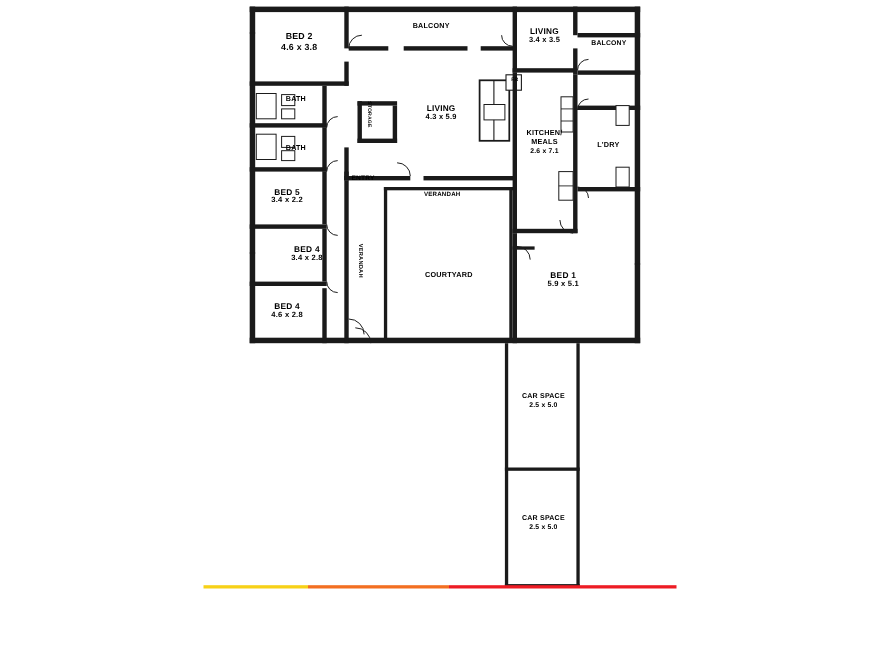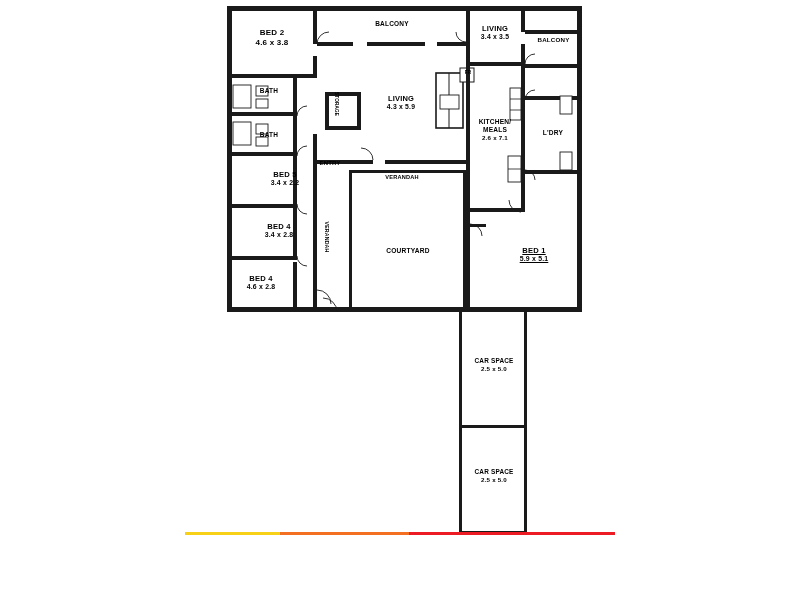--- a/index.html
+++ b/index.html
@@ -222,21 +222,21 @@
 <div class="room-label" style="left:468px; top:118px; width:54px; font-size:6.6px;">
   <span class="name">KITCHEN/</span>
   <span class="name">MEALS</span>
   <span class="dims" style="font-size:6.2px;">2.6 x 7.1</span>
 </div>
 
 <div class="room-label" style="left:527px; top:129px; width:52px; font-size:6.6px; font-weight:bold;">
   <span class="name">L'DRY</span>
 </div>
 
-<div class="room-label" style="left:215px; top:170px; width:68px; font-size:7.6px;padding-left:36px;">
+<div class="room-label" style="left:227px; top:170px; width:68px; font-size:7.6px;">
   <span class="name">BED 5</span>
   <span class="dims" style="font-size:6.9px;">3.4 x 2.2</span>
 </div>
 
 <div class="room-label" style="left:245px; top:222px; width:68px; font-size:7.6px;">
   <span class="name">BED 4</span>
   <span class="dims" style="font-size:6.9px;">3.4 x 2.8</span>
 </div>
 
 <div class="room-label" style="left:227px; top:274px; width:68px; font-size:7.6px;">
@@ -253,21 +253,21 @@
 </div>
 
 <div class="room-label rot rot-cw" style="left:303px; top:232px; width:44px; height:10px; font-size:5.2px; font-weight:bold;">
   <span class="name">VERANDAH</span>
 </div>
 
 <div class="room-label" style="left:362px; top:247px; width:92px; font-size:6.6px; font-weight:bold;">
   <span class="name">COURTYARD</span>
 </div>
 
-<div class="room-label" style="left:480px; top:246px; width:108px; font-size:7.6px;text-decoration:underline;">
+<div class="room-label" style="left:458px; top:246px; width:108px; font-size:7.6px;">
   <span class="name">BED 1</span>
   <span class="dims" style="font-size:6.9px;">5.9 x 5.1</span>
 </div>
 
 <div class="room-label" style="left:462px; top:357px; width:64px; font-size:6.4px;">
   <span class="name">CAR SPACE</span>
   <span class="dims" style="font-size:6.2px;">2.5 x 5.0</span>
 </div>
 
 <div class="room-label" style="left:462px; top:468px; width:64px; font-size:6.4px;">

